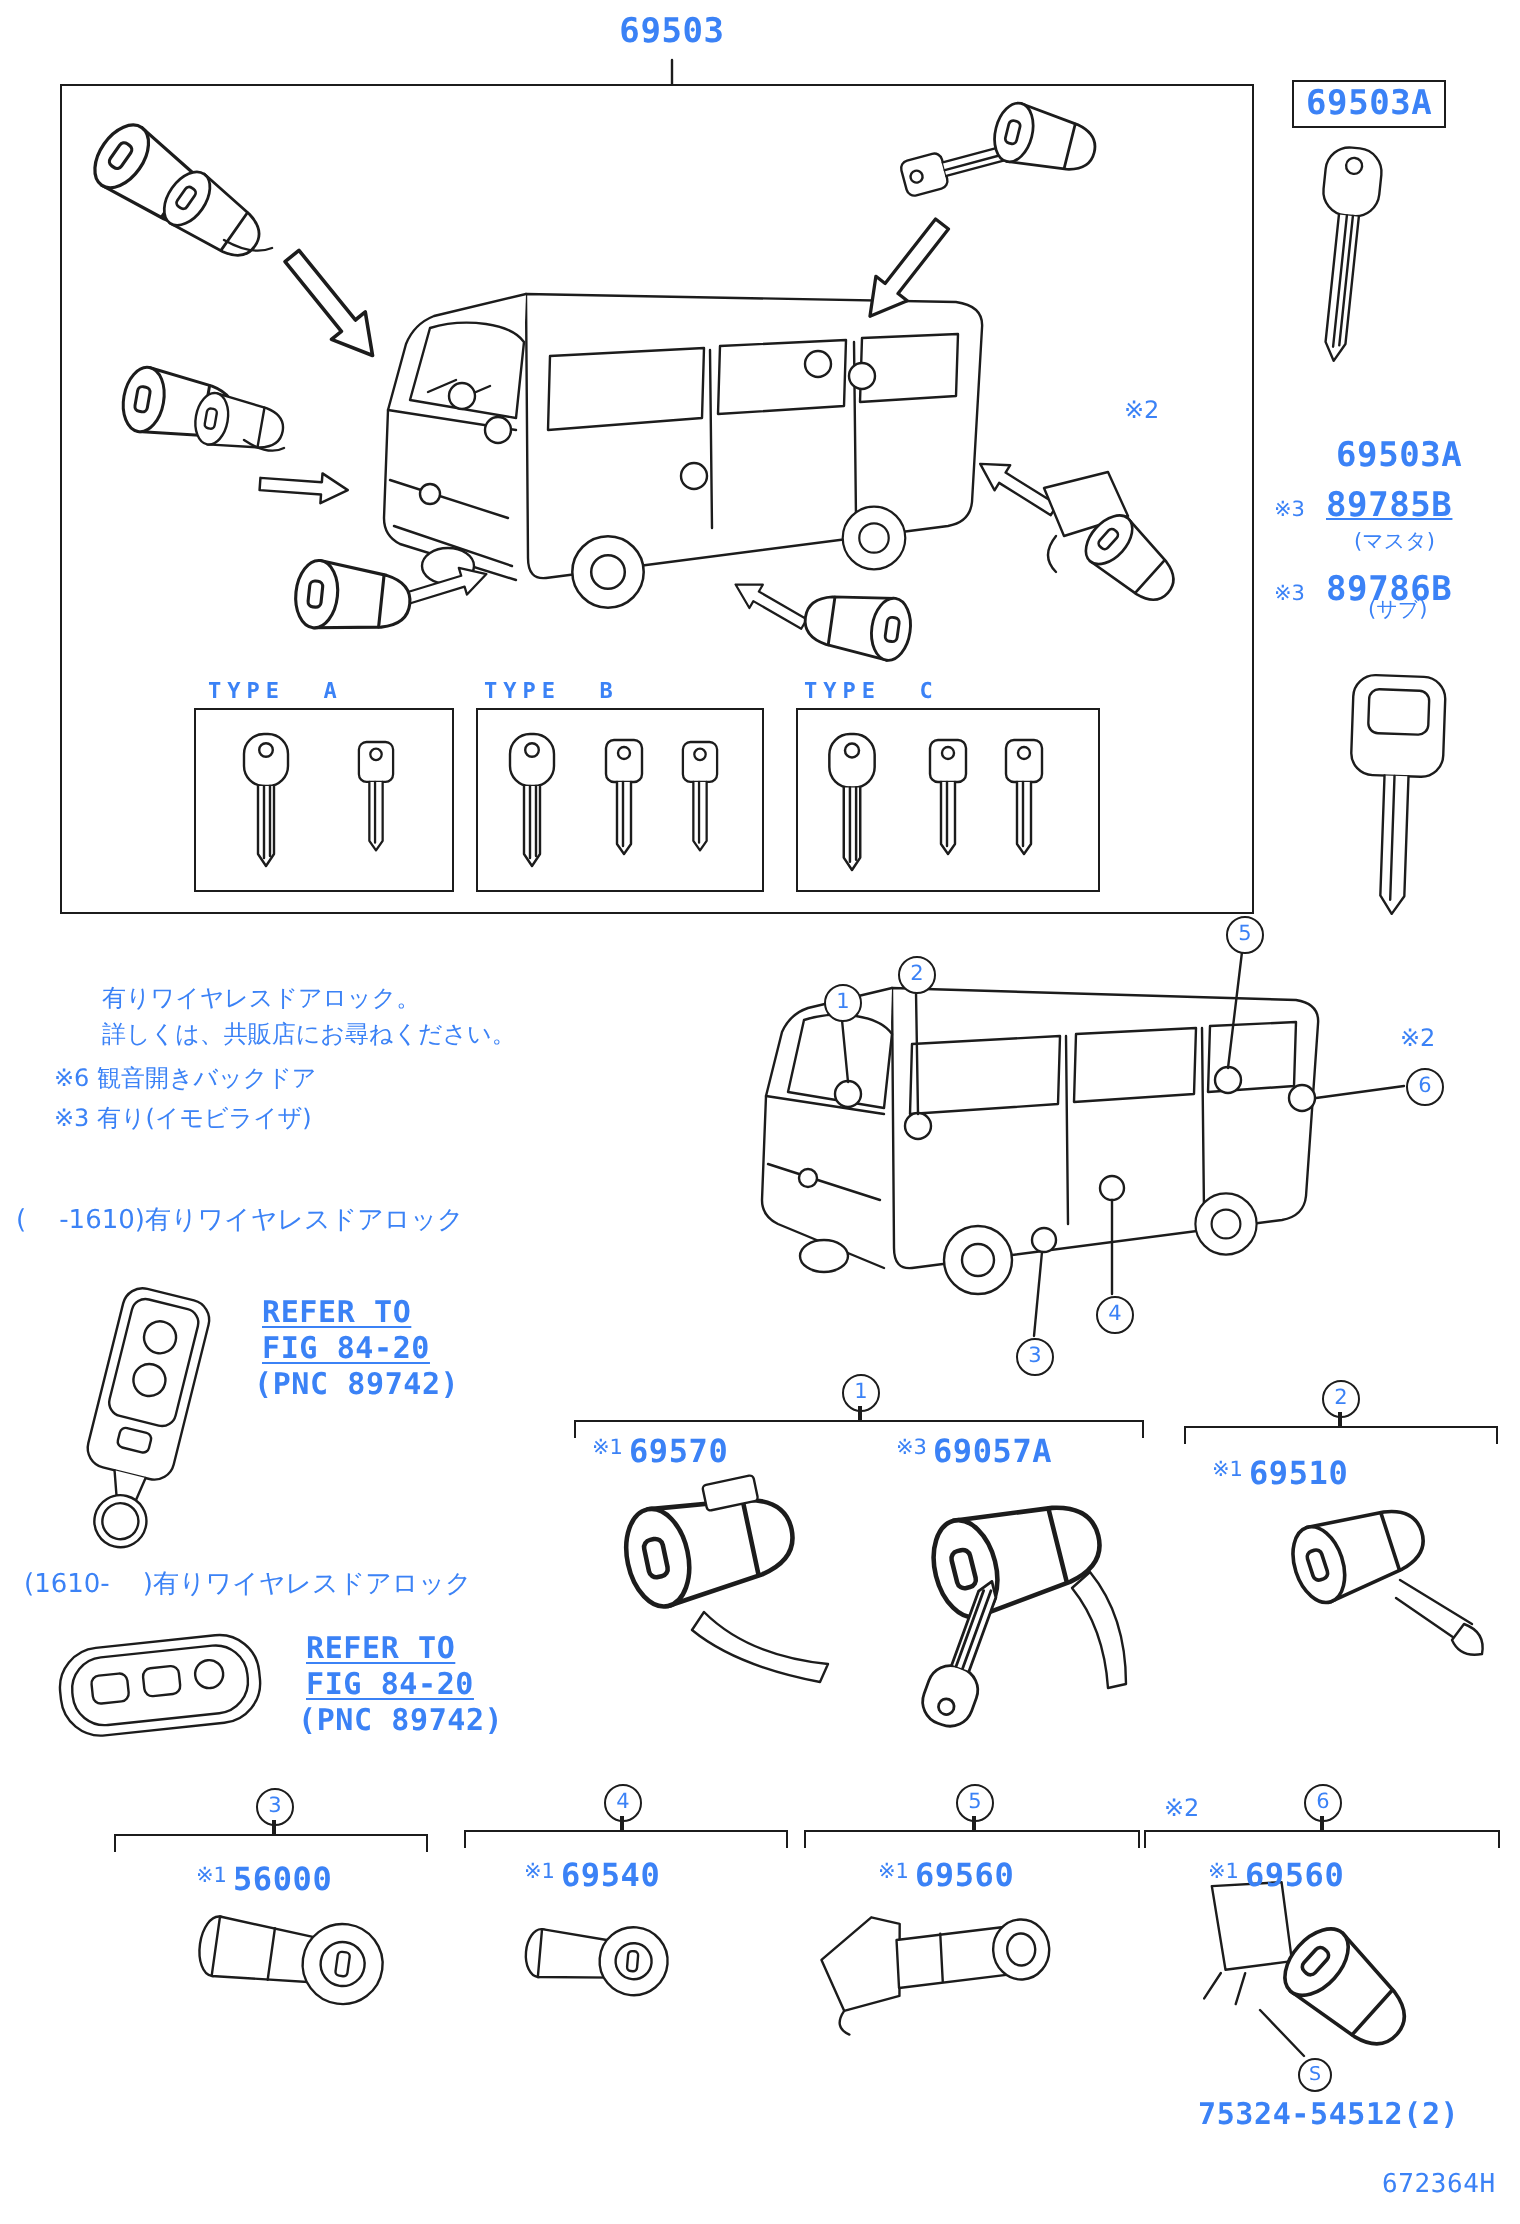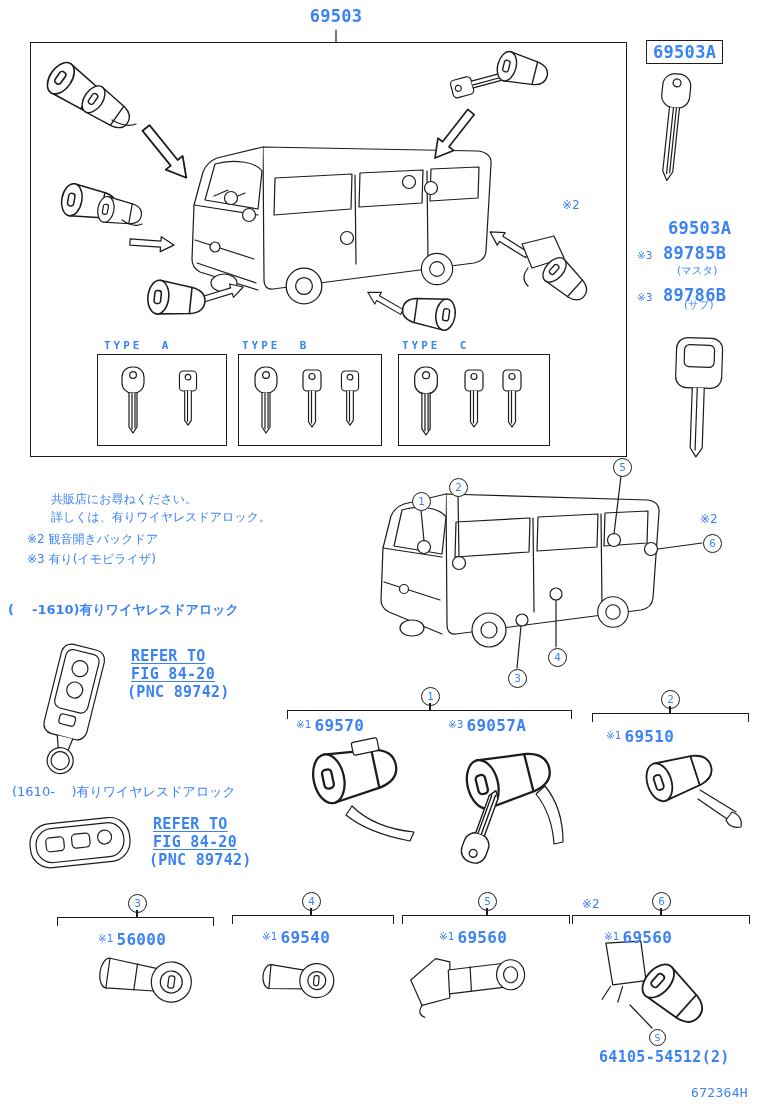--- a/index.html
+++ b/index.html
@@ -259,46 +259,46 @@
   <div class="frame" style="left:97px;top:354px;width:128px;height:90px;"></div>
   <div class="frame" style="left:238px;top:354px;width:142px;height:90px;"></div>
   <div class="frame" style="left:398px;top:354px;width:150px;height:90px;"></div>
 
   <div class="abs pn pn17" style="left:300px;top:6px;width:72px;text-align:center;">69503</div>
 
   <div class="abs frame pn pn17" style="left:646px;top:40px;padding:1px 6px;position:absolute;">69503A</div>
 
   <div class="abs pn pn17" style="left:668px;top:218px;">69503A</div>
   <div class="abs mk" style="left:637px;top:249px;">※3</div>
-  <div class="abs pn pn17" style="left:663px;top:243px;">89785B</div>
+  <div class="abs pn pn17" style="left:663px;top:243px;text-decoration:underline;">89785B</div>
   <div class="abs jps" style="left:677px;top:264px;">(マスタ)</div>
   <div class="abs mk" style="left:637px;top:291px;">※3</div>
   <div class="abs pn pn17" style="left:663px;top:285px;">89786B</div>
   <div class="abs jps" style="left:684px;top:298px;">(サブ)</div>
 
   <div class="abs jp" style="left:562px;top:198px;">※2</div>
 
   <div class="abs typelbl" style="left:104px;top:339px;">TYPE  A</div>
   <div class="abs typelbl" style="left:242px;top:339px;">TYPE  B</div>
   <div class="abs typelbl" style="left:402px;top:339px;">TYPE  C</div>
 
-  <div class="abs jp" style="left:51px;top:491px;">共販店にお尋ねください。</div>
-  <div class="abs jp" style="left:51px;top:509px;">詳しくは、有りワイヤレスドアロック。</div>
-  <div class="abs jp" style="left:27px;top:531px;">※2 観音開きバックドア</div>
+  <div class="abs jp" style="left:51px;top:491px;">有りワイヤレスドアロック。</div>
+  <div class="abs jp" style="left:51px;top:509px;">詳しくは、共販店にお尋ねください。</div>
+  <div class="abs jp" style="left:27px;top:531px;">※6 観音開きバックドア</div>
   <div class="abs jp" style="left:27px;top:551px;">※3 有り(イモビライザ)</div>
 
   <div class="circ" style="left:412px;top:492px;">1</div>
   <div class="circ" style="left:449px;top:478px;">2</div>
   <div class="circ" style="left:613px;top:458px;">5</div>
   <div class="circ" style="left:703px;top:534px;">6</div>
   <div class="circ" style="left:548px;top:648px;">4</div>
   <div class="circ" style="left:508px;top:669px;">3</div>
   <div class="abs jp" style="left:700px;top:512px;">※2</div>
 
-  <div class="abs jp" style="left:8px;top:601px;font-size:13px;font-weight:bold;">(    -1610)有りワイヤレスドアロック</div>
+  <div class="abs jp" style="left:8px;top:601px;font-size:13px;">(    -1610)有りワイヤレスドアロック</div>
   <div class="abs pn pn15 und" style="left:131px;top:647px;">REFER TO</div>
   <div class="abs pn pn15 und" style="left:131px;top:665px;">FIG 84-20</div>
   <div class="abs pn pn15" style="left:127px;top:683px;">(PNC 89742)</div>
 
   <div class="abs jp" style="left:12px;top:783px;font-size:13px;">(1610-    )有りワイヤレスドアロック</div>
   <div class="abs pn pn15 und" style="left:153px;top:815px;">REFER TO</div>
   <div class="abs pn pn15 und" style="left:153px;top:833px;">FIG 84-20</div>
   <div class="abs pn pn15" style="left:149px;top:851px;">(PNC 89742)</div>
 
   <div class="circ" style="left:421px;top:687px;">1</div>
@@ -347,17 +347,17 @@
 
   <div class="abs jp" style="left:582px;top:897px;">※2</div>
   <div class="circ" style="left:652px;top:892px;">6</div>
   <div class="vline" style="left:660px;top:908px;height:8px;"></div>
   <div class="bracket" style="left:572px;top:915px;width:176px;"></div>
   <div class="abs plabel" style="left:604px;top:928px;">
     <span class="mk">※1</span>
     <span class="pn">69560</span>
   </div>
   <div class="circ s" style="left:649px;top:1029px;">S</div>
-  <div class="abs pn pn15" style="left:599px;top:1048px;">64105-54512(2)</div>
+  <div class="abs pn pn15" style="left:599px;top:1048px;">75324-54512(2)</div>
 
   <div class="abs pn" style="left:691px;top:1085px;font-size:13px;font-weight:normal;">672364H</div>
 
 </div>
 
 </body></html>

